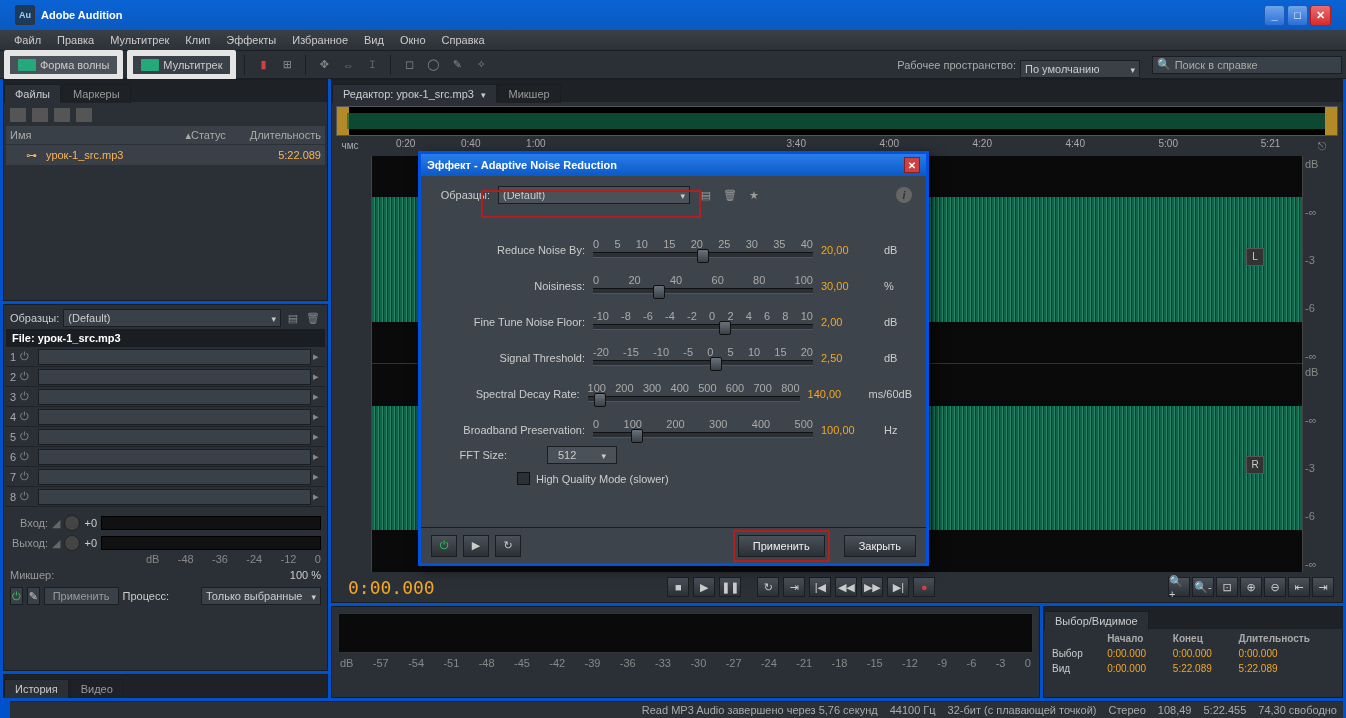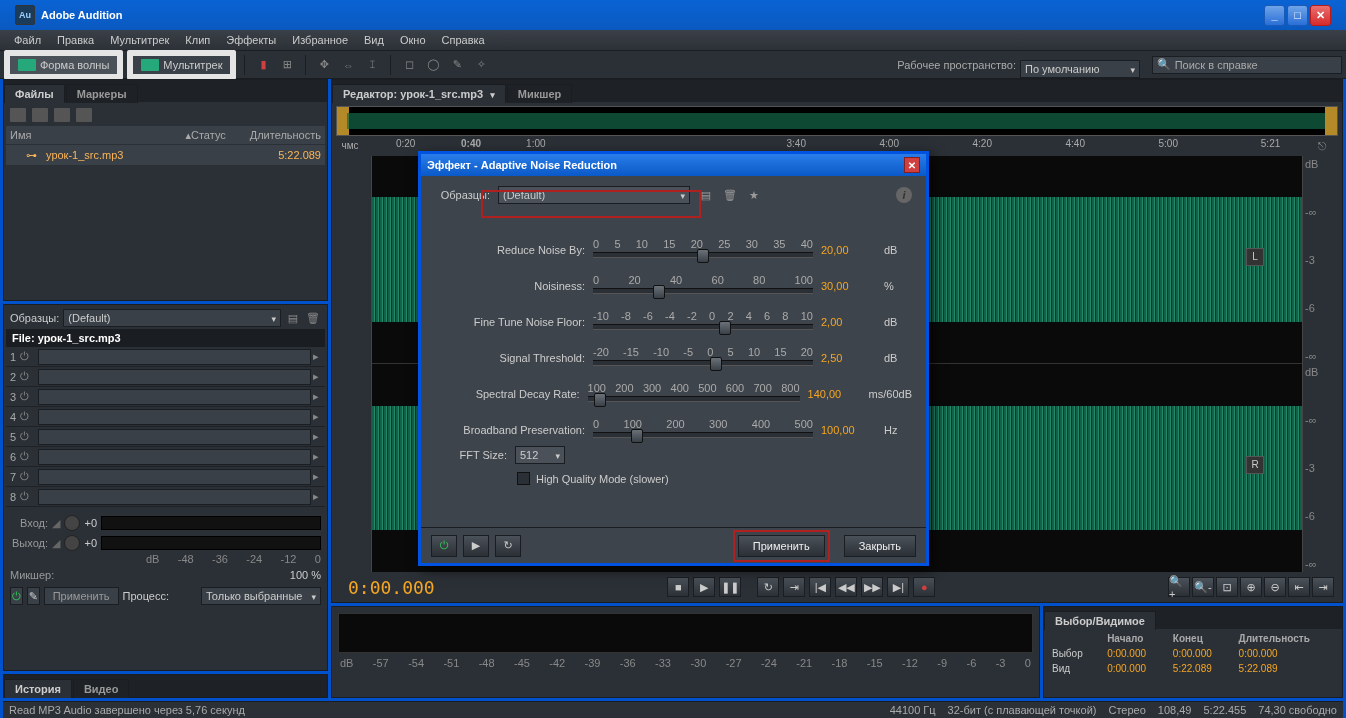--- a/index.html
+++ b/index.html
@@ -30,21 +30,21 @@
 .workspace-lbl { color: #aaa; }
 .workspace-dd { width: 120px; height: 18px; background: #3a4047; border: 1px solid #1a1d21; color: #ccc; padding: 0 4px; display: flex; align-items: center; justify-content: space-between; margin-top: 8px;}
 .search-box { width: 190px; height: 18px; background: #3a4047; border: 1px solid #1a1d21; color: #aaa; padding: 0 4px; display: flex; align-items: center; gap: 4px; margin-left: 8px;}
 
 
 .main-area { position: absolute; top: 79px; left: 3px; right: 3px; bottom: 20px; display: flex; gap: 0;}
 .left-pane { width: 325px; display: flex; flex-direction: column; gap: 3px;}
 .right-pane { flex: 1; display: flex; flex-direction: column; gap: 3px; margin-left: 3px;}
 
 .panel { background: #2b3036; border: 1px solid #1a1d21; display: flex; flex-direction: column; }
-.panel-tabs { display: flex; height: 22px; background: #1e2226; align-items: flex-end; font-weight: bold;}
+.panel-tabs { display: flex; height: 22px; background: #1e2226; align-items: flex-end;}
 .panel-tab { padding: 3px 10px; background: #2b3036; color: #ccc; border: 1px solid #1a1d21; border-bottom: none; margin-right: 1px; position: relative; top: 1px;}
 .panel-tab.inactive { background: #1e2226; color: #999;}
 .panel-body { flex: 1; background: #2b3036; padding: 2px; overflow: hidden;}
 
 
 .files-toolbar { display: flex; gap: 6px; padding: 4px; }
 .ficon { width: 16px; height: 14px; background: #555; border-radius: 1px;}
 .files-header { display: flex; background: #3a4047; height: 18px; align-items: center; padding: 0 4px; font-size: 10px; color: #aaa;}
 .files-header .c1 { flex: 1;}
 .files-header .c2 { width: 50px;}
@@ -108,21 +108,21 @@
 .levels-meter { height: 40px; background: #0a0a0a; border: 1px solid #333; margin: 4px;}
 .levels-ticks { display: flex; justify-content: space-between; padding: 0 6px; font-size: 9px; color: #888;}
 .sel-panel { width: 300px;}
 .sel-table { width: 100%; border-collapse: collapse;}
 .sel-table th, .sel-table td { padding: 2px 6px; text-align: left; font-size: 10px;}
 .sel-table th { color: #aaa;}
 .sel-table td.val { color: #f5a623;}
 .sel-table td.lbl { color: #ccc;}
 
 
-.status-bar { position: absolute; bottom: 0; left: 3px; right: 3px; height: 17px; background: #2b3036; border-top: 1px solid #1a1d21; display: flex; align-items: center; padding: 0 6px; color: #aaa; font-size: 10px;}
+.status-bar { position: absolute; bottom: 0; left: 10px; right: 3px; height: 17px; background: #2b3036; border-top: 1px solid #1a1d21; display: flex; align-items: center; padding: 0 6px; color: #aaa; font-size: 10px; text-align: right;}
 .status-bar .sitem { margin-left: 12px;}
 .status-bar .sitem:first-child { margin-left: 0; flex: 1;}
 
 
 .dialog { position: absolute; left: 418px; top: 151px; width: 511px; height: 415px; background: #3e444b; border: 3px solid #0052e0; box-shadow: 4px 4px 12px rgba(0,0,0,0.6); display: flex; flex-direction: column;}
 .dialog-title { height: 22px; background: linear-gradient(#2a7de8, #0a59c8); display: flex; align-items: center; padding: 0 6px; color: #fff; font-weight: bold;}
 .dialog-title .dclose { width: 16px; height: 16px; background: #d04040; border: 1px solid #802020; color: #fff; display: flex; align-items: center; justify-content: center; font-size: 10px;}
 .dialog-body { flex: 1; padding: 10px 14px; position: relative;}
 .presets-highlight { position: absolute; left: 60px; top: 14px; width: 220px; height: 28px; border: 2px solid #b02020; pointer-events: none;}
 .d-top { display: flex; align-items: center; gap: 8px; margin-bottom: 20px;}
@@ -135,21 +135,21 @@
 .param-row .plbl { width: 150px; text-align: right; color: #ccc; padding-bottom: 4px;}
 .param-row .slider-wrap { width: 220px; position: relative;}
 .param-row .scale { display: flex; justify-content: space-between; font-size: 9px; color: #aaa; height: 12px;}
 .param-row .track { height: 6px; background: #2b3036; border-top: 1px solid #111; border-bottom: 1px solid #555; position: relative; margin: 2px 0;}
 .param-row .thumb { position: absolute; top: -4px; width: 12px; height: 14px; background: linear-gradient(#6a7178,#3a4047); border: 1px solid #111; border-radius: 2px; transform: translateX(-50%);}
 .param-row .val { width: 55px; color: #f5a623; padding-bottom: 4px;}
 .param-row .unit { color: #ccc; padding-bottom: 4px;}
 
 .fft-row { display: flex; align-items: center; gap: 8px; margin-top: 6px;}
 .fft-row .plbl { width: 78px; text-align: right; color: #ccc; margin-left: -6px;}
-.fft-dd { width: 50px; height: 18px; background: #4a5158; border: 1px solid #1a1d21; display: flex; align-items: center; justify-content: space-between; padding: 0 4px;}
+.fft-dd { width: 70px; height: 18px; background: #4a5158; border: 1px solid #1a1d21; display: flex; align-items: center; justify-content: space-between; padding: 0 10px; margin-left: 32px;}
 .hq-row { display: flex; align-items: center; gap: 6px; margin-top: 8px; margin-left: 82px;}
 .hq-chk { width: 13px; height: 13px; background: #2b3036; border: 1px solid #111;}
 
 .dialog-footer { height: 36px; border-top: 1px solid #1a1d21; display: flex; align-items: center; padding: 0 10px; gap: 6px;}
 .fbtn { width: 26px; height: 22px; background: linear-gradient(#4a5158,#2b3036); border: 1px solid #1a1d21; display: flex; align-items: center; justify-content: center; color: #ccc;}
 .fbtn.power { color: #34c759;}
 .txt-btn { padding: 4px 14px; background: linear-gradient(#4a5158,#2b3036); border: 1px solid #1a1d21; color: #eee;}
 .apply-highlight { border: 2px solid #b02020; padding: 3px; margin-left: auto;}
 
 .arrow-down::after { content: "▾"; font-size: 9px; color: #ccc;}
@@ -366,21 +366,21 @@
       <div class="panel-body" style="display:flex; flex-direction:column; padding:0;">
         <div class="editor-overview">
           <div class="overview-handle"></div>
           <div class="overview-wave"></div>
           <div class="overview-handle right"></div>
         </div>
         <div style="display:flex;">
           <div style="width:36px; text-align:center; color:#aaa; font-size:10px; padding-top:4px;">чмс</div>
           <div class="timeline" style="flex:1; margin-left:0;" id="timeline-ruler">
               <span class="tick" style="left: 3%;">0:20</span>
-              <span class="tick" style="left: 10%; font-weight: bold;">0:40</span>
+              <span class="tick" style="left: 10%;">0:40</span>
               <span class="tick" style="left: 17%;">1:00</span>
               <span class="tick" style="left: 45%;">3:40</span>
               <span class="tick" style="left: 55%;">4:00</span>
               <span class="tick" style="left: 65%;">4:20</span>
               <span class="tick" style="left: 75%;">4:40</span>
               <span class="tick" style="left: 85%;">5:00</span>
               <span class="tick" style="left: 96%;">5:21</span>
             </div>
           <div style="width:40px; display:flex; align-items:center; justify-content:center;">
             <span style="color:#888;">⎋</span>

